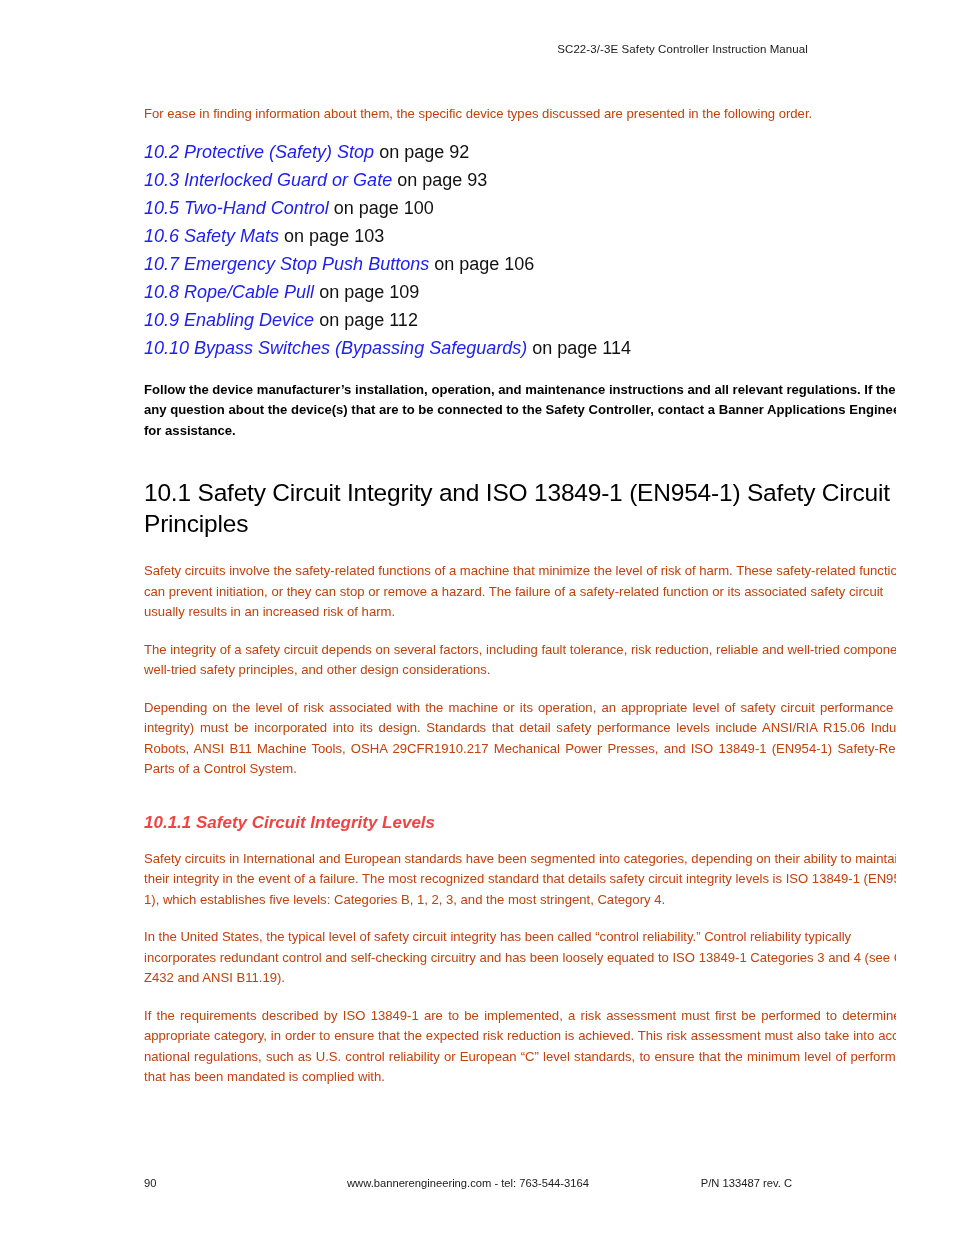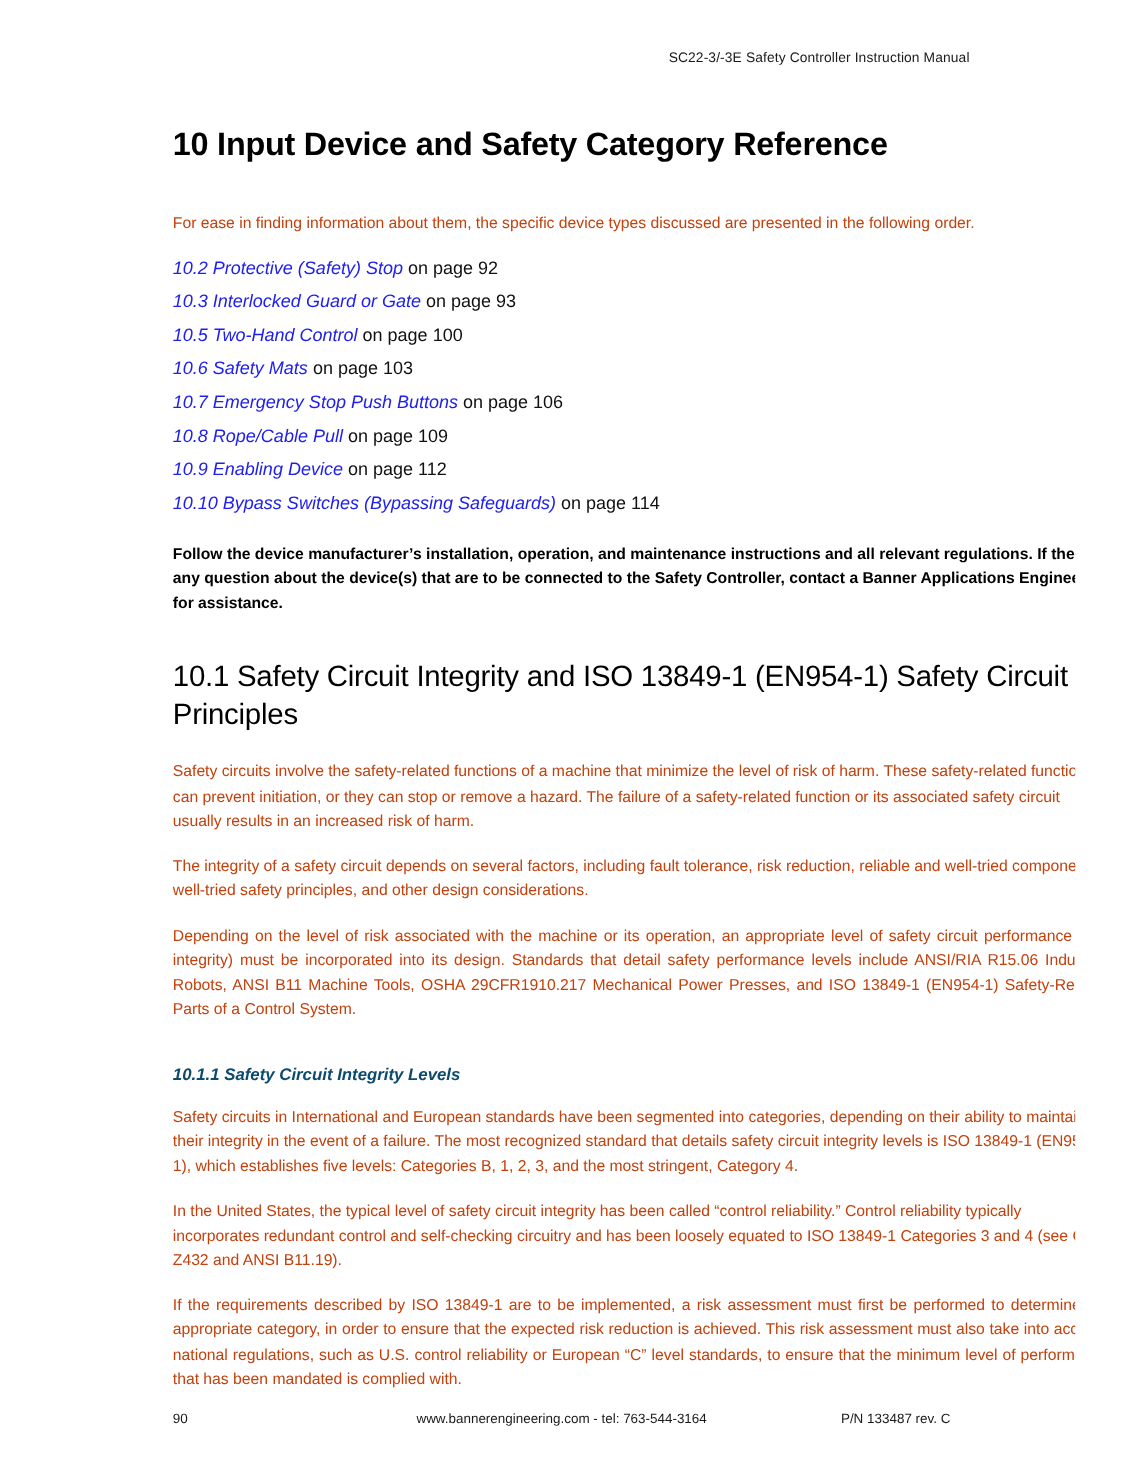--- a/index.html
+++ b/index.html
@@ -74,21 +74,21 @@
     color: #000;
   }
 
   
   .xref-list {
     margin: 0 0 4px 0;
     padding: 0;
     list-style: none;
   }
   .xref-list li {
-    font-size: 15px;
+    font-size: 18px;
     line-height: 20px;
     margin: 0 0 8px 0;
     color: #111;
   }
   .xref-link {
     color: #2020ee;
     font-style: italic;
     text-decoration: none;
     cursor: pointer;
   }
@@ -100,26 +100,26 @@
   h2.section-title {
     font-size: 24.5px;
     line-height: 31px;
     font-weight: normal;
     margin: 36px 0 22px 0;
     letter-spacing: -0.2px;
     color: #000;
   }
 
   h3.subsection-title {
-    font-size: 14px;
+    font-size: 17px;
     line-height: 22px;
     font-weight: bold;
     font-style: italic;
     margin: 32px 0 15px 0;
-    color: #0c4a6e;
+    color: #ef4444;
   }
 
   
   .page-footer {
     position: absolute;
     left: 86px;
     right: 104px;
     bottom: 44px;
     height: 16px;
     font-size: 11.2px;
@@ -148,21 +148,20 @@
 </style>
 </head>
 <body>
 
 <div class="page">
 
   <div class="page-header">SC22-3/-3E Safety Controller Instruction Manual</div>
 
   <div class="content">
 
-    <h1 class="chapter-title">10 Input Device and Safety Category Reference</h1>
 
     <p class="body-text">For ease in finding information about them, the specific device types discussed are presented in the following order.</p>
 
     <ul class="xref-list">
       <li>
         <span class="xref-link">10.2 Protective (Safety) Stop</span><span class="xref-tail"> on page 92</span>
       </li>
       <li>
         <span class="xref-link">10.3 Interlocked Guard or Gate</span><span class="xref-tail"> on page 93</span>
       </li>

